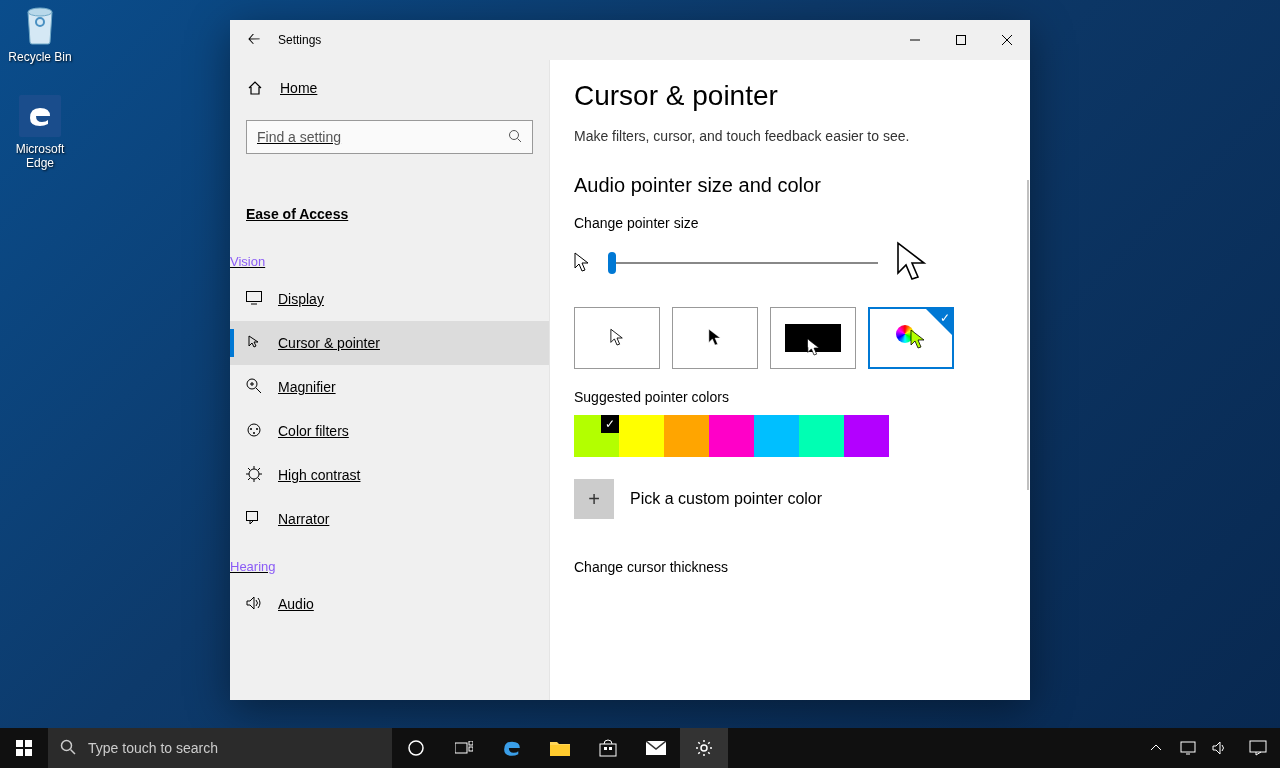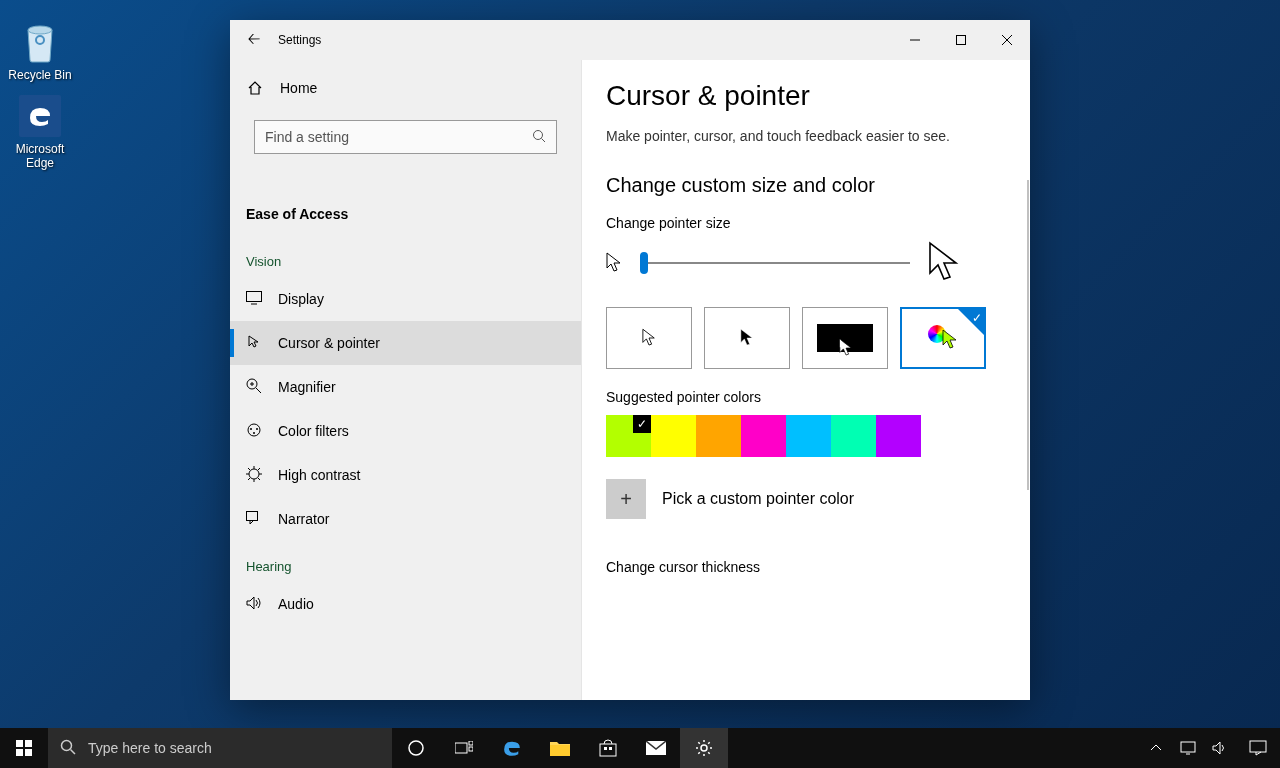--- a/index.html
+++ b/index.html
@@ -1,41 +1,41 @@
 <!DOCTYPE html>
 <html><head>
 <meta charset="utf-8">
 <style>
 * { margin: 0; padding: 0; box-sizing: border-box; font-family: "Segoe UI", Arial, sans-serif; }
 body { width: 1280px; height: 768px; overflow: hidden; background: linear-gradient(135deg, #0a4d8c 0%, #0d3a6b 40%, #082850 100%); position: relative; }
 
 
 .desktop-icon { position: absolute; width: 76px; text-align: center; color: white; font-size: 12px; text-shadow: 1px 1px 2px rgba(0,0,0,0.8); cursor: pointer; }
 .desktop-icon .ico { width: 48px; height: 48px; margin: 0 auto 2px; display: flex; align-items: center; justify-content: center; }
-.recycle-bin { top: 18px; left: 2px; }
+.recycle-bin { top: 0; left: 2px; }
 .edge-icon-d { top: 92px; left: 2px; }
 .recycle-svg { fill: #d5e8f5; }
 .edge-box { width: 42px; height: 42px; background: #1a4d8c; display: flex; align-items: center; justify-content: center; border-radius: 2px; }
 
 
 .settings-window { position: absolute; left: 230px; top: 20px; width: 800px; height: 680px; background: #fff; box-shadow: 0 10px 40px rgba(0,0,0,0.4); display: flex; flex-direction: column; }
 .titlebar { height: 40px; display: flex; align-items: center; background: #f0f0f0; }
 .titlebar .back { width: 48px; text-align: center; font-size: 16px; }
 .titlebar .title { font-size: 12px; flex: 0 0 auto; }
 .titlebar .spacer { flex: 1; }
 .win-btn { width: 46px; height: 40px; display: flex; align-items: center; justify-content: center; font-size: 12px; }
 
 .window-body { flex: 1; display: flex; overflow: hidden; }
-.sidebar { width: 352px; background: #f0f0f0; padding: 0; overflow-y: auto; border-right: 1px solid #e5e5e5; }
+.sidebar { width: 320px; background: #f0f0f0; padding: 0; overflow-y: auto; border-right: 1px solid #e5e5e5; text-decoration: underline; }
 .side-row { display: flex; align-items: center; height: 44px; padding: 0 16px; font-size: 14px; gap: 16px; }
 .side-row.home { height: 48px; margin-top: 4px; }
 .side-row .icon-slot { width: 18px; display: inline-flex; justify-content: center; }
-.search-box { margin: 8px 24px 12px; height: 34px; border: 1px solid #999; background: #fafafa; display: flex; align-items: center; padding: 0 10px; justify-content: space-between; font-size: 14px; color: #555; }
+.search-box { margin: 8px 16px 12px; height: 34px; border: 1px solid #999; background: #fafafa; display: flex; align-items: center; padding: 0 10px; justify-content: space-between; font-size: 14px; color: #555; }
 .side-head { padding: 8px 16px 14px; font-size: 14px; font-weight: 600; margin-top: 44px; }
-.side-cat { padding: 18px 16px 8px; font-size: 13px; color: #14532d; }
+.side-cat { padding: 18px 0 8px; font-size: 13px; color: #8b5cf6; }
 .side-item { display: flex; align-items: center; height: 44px; padding: 0 16px; font-size: 14px; gap: 16px; position: relative; }
 .side-item.selected { background: #dcdcdc; }
 .side-item.selected::before { content: ""; position: absolute; left: 0; top: 8px; bottom: 8px; width: 4px; background: #0078d4; }
 
 .content { flex: 1; background: #fff; padding: 20px 0 0 24px; overflow-y: auto; position: relative; }
 .content h1 { font-size: 28px; font-weight: 400; margin-bottom: 16px; }
 .content .sub { font-size: 14px; color: #333; margin-bottom: 30px; }
 .content h2 { font-size: 20px; font-weight: 400; margin-bottom: 18px; }
 .content .lbl { font-size: 14px; margin-bottom: 10px; }
 
@@ -199,22 +199,22 @@
               <path d="M1 5 L4 5 L8 1 L8 13 L4 9 L1 9 Z" fill="none" stroke="#000"></path>
               <path d="M10 4 Q13 7 10 10 M12 2 Q16 7 12 12" fill="none" stroke="#000"></path>
             </svg></span>
         <span>Audio</span>
       </div>
     </div>
 
     <div class="content">
       <div class="scroll-ind"></div>
       <h1>Cursor &amp; pointer</h1>
-      <div class="sub">Make pointer, cursor, and touch feedback easier to see.</div>
-      <h2>Change custom size and color</h2>
+      <div class="sub">Make filters, cursor, and touch feedback easier to see.</div>
+      <h2>Audio pointer size and color</h2>
       <div class="lbl">Change pointer size</div>
       <div class="size-row">
         <span class="cursor-sm">
             <svg class="cursor-arrow" width="16" height="22" viewBox="0 0 16 22">
               <path d="M1 1 L1 16 L5 12 L8 19 L11 18 L8 11 L14 11 Z" fill="#fff" stroke="#000"></path>
             </svg>
           </span>
         <div class="slider">
             <div class="thumb"></div>
           </div>
@@ -287,21 +287,21 @@
         <rect x="9" y="0" width="7" height="7" fill="#fff"></rect>
         <rect x="0" y="9" width="7" height="7" fill="#fff"></rect>
         <rect x="9" y="9" width="7" height="7" fill="#fff"></rect>
       </svg>
   </div>
   <div class="tb-search">
     <span><svg width="16" height="16" viewBox="0 0 16 16">
           <circle cx="6.5" cy="6.5" r="5" fill="none" stroke="#ccc" stroke-width="1.5"></circle>
           <line x1="10.5" y1="10.5" x2="15" y2="15" stroke="#ccc" stroke-width="1.5"></line>
         </svg></span>
-    <span>Type here to search</span>
+    <span>Type touch to search</span>
   </div>
   <div class="tb-btn">
       <svg width="18" height="18" viewBox="0 0 18 18">
         <circle cx="9" cy="9" r="7" fill="none" stroke="#fff" stroke-width="1.5"></circle>
       </svg>
     </div>
   <div class="tb-btn">
       <svg width="18" height="14" viewBox="0 0 18 14">
         <rect x="0" y="2" width="12" height="10" fill="none" stroke="#fff"></rect>
         <rect x="14" y="0" width="4" height="4" fill="none" stroke="#fff"></rect>

